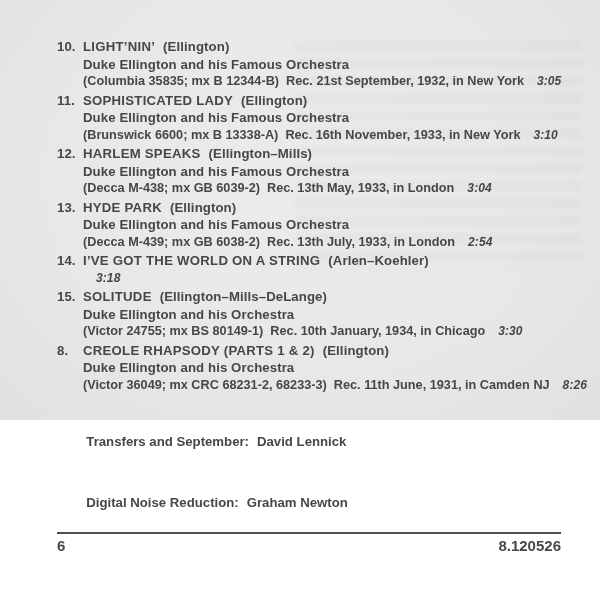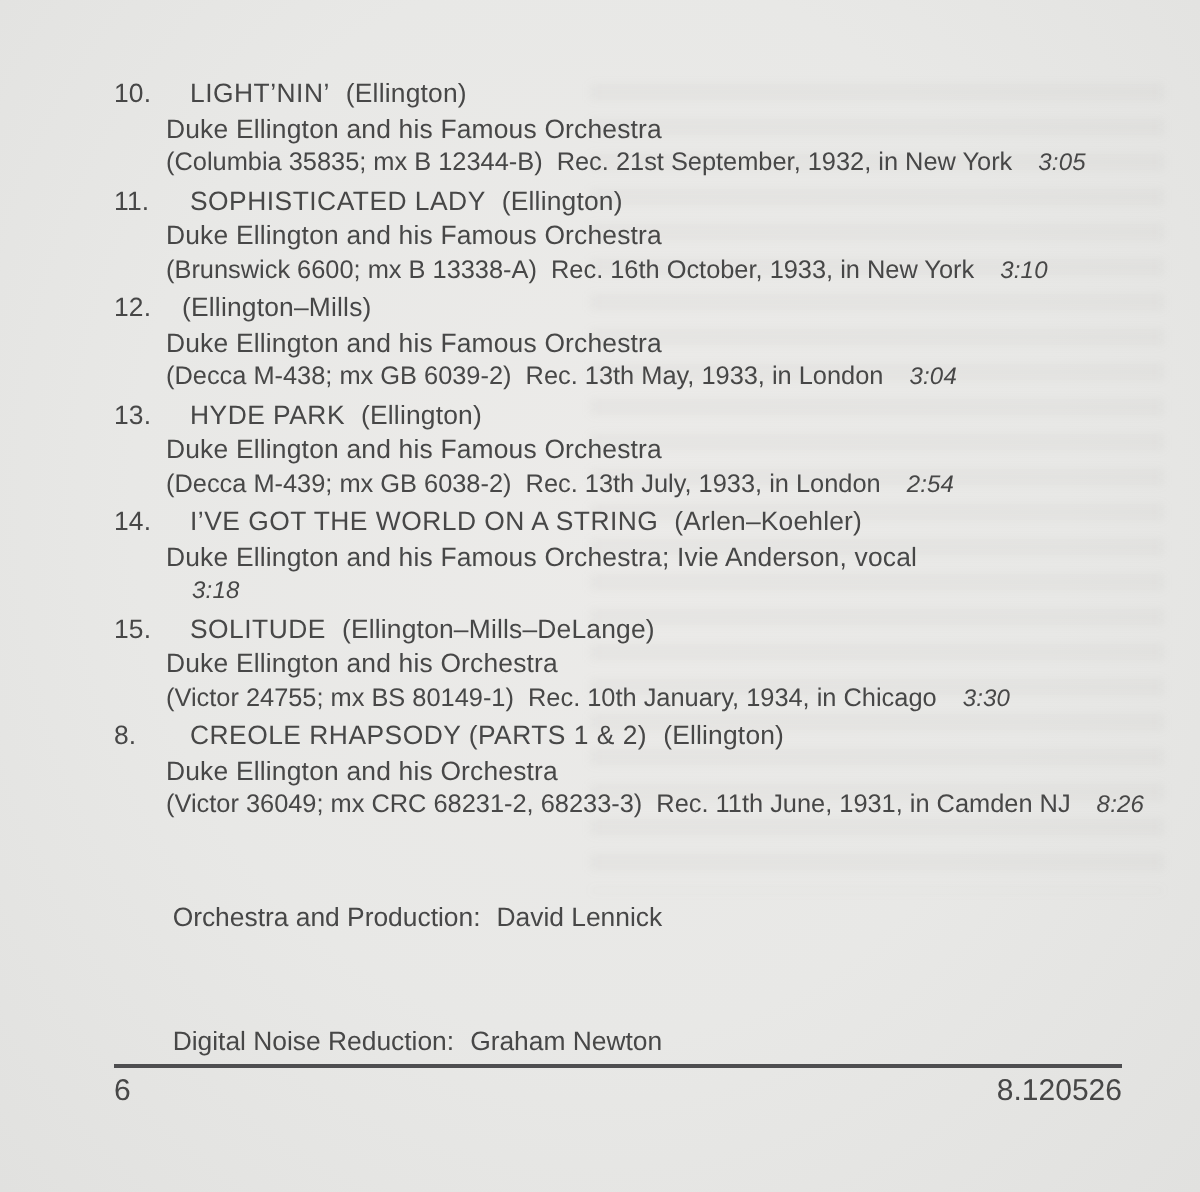--- a/index.html
+++ b/index.html
@@ -2,44 +2,45 @@
 <html style="--page-bg: #e8e8e6; --page-bg-center: #ecebe9; --page-bg-edge: #e1e1df; --text: #474747; --rule: #4e4e50;"><head>
 <meta charset="utf-8">
 <style>
   html, body { margin: 0; padding: 0; }
   body {
     width: 600px; height: 596px; overflow: hidden;
     font-family: "Liberation Sans", sans-serif;
     -webkit-font-smoothing: antialiased;
   }
   .page {
-    position: relative; width: 600px; height: 596px;
+    position: relative; width: 600px; height: 420px;
     background: radial-gradient(ellipse at 50% 42%,
                 var(--page-bg-center) 0%, var(--page-bg) 55%, var(--page-bg-edge) 100%);
     color: var(--text);
+    font-weight: bold;
   }
   
   .ghost {
     position: absolute; left: 295px; right: 18px; top: 42px; bottom: 150px;
     background: repeating-linear-gradient(to bottom,
       rgba(139,136,131,0.055) 0 8px, rgba(0,0,0,0) 8px 17.5px);
     filter: blur(2.5px);
     pointer-events: none;
   }
   .content { position: absolute; left: 57px; top: 38px; right: 30px; }
 
   .track { margin-bottom: 1px; }
   .line {
     display: flex; align-items: baseline;
     line-height: 17.5px; font-size: 13.2px;
     white-space: pre; letter-spacing: 0.1px;
   }
   .num { flex: none; width: 26px; }
   .indent { padding-left: 26px; }
-  .title { letter-spacing: 0.25px; margin-left: 12px; }
+  .title { letter-spacing: 0.25px; }
   .composer { margin-left: 8px; text-align: right; }
   .details { font-size: 12.7px; letter-spacing: 0; }
   .dur { font-style: italic; margin-left: 13px; font-size: 12px; }
 
   .credits { margin-top: 17px; }
   .credit-line { line-height: 20.5px; font-size: 13.2px; white-space: pre; }
   .credit-value { margin-left: 8px; }
 
   .footer {
     position: absolute; left: 57px; top: 532px; width: 504px;
@@ -73,28 +74,29 @@
       </div>
 
       <div class="track">
         <div class="line">
           <span class="num">11.</span>
           <span class="title">SOPHISTICATED LADY</span>
           <span class="composer">(Ellington)</span>
         </div>
         <div class="line indent">Duke Ellington and his Famous Orchestra</div>
         <div class="line indent">
-          <span class="details">(Brunswick 6600; mx B 13338-A)  Rec. 16th October, 1933, in New York</span>
+          <span class="details">(Brunswick 6600; mx B 13338-A)  Rec. 16th November, 1933, in New York</span>
           <span class="dur">3:10</span>
         </div>
       </div>
 
       <div class="track">
         <div class="line">
           <span class="num">12.</span>
+          <span class="title">HARLEM SPEAKS</span>
           <span class="composer">(Ellington–Mills)</span>
         </div>
         <div class="line indent">Duke Ellington and his Famous Orchestra</div>
         <div class="line indent">
           <span class="details">(Decca M-438; mx GB 6039-2)  Rec. 13th May, 1933, in London</span>
           <span class="dur">3:04</span>
         </div>
       </div>
 
       <div class="track">
@@ -109,21 +111,20 @@
           <span class="dur">2:54</span>
         </div>
       </div>
 
       <div class="track">
         <div class="line">
           <span class="num">14.</span>
           <span class="title">I’VE GOT THE WORLD ON A STRING</span>
           <span class="composer">(Arlen–Koehler)</span>
         </div>
-        <div class="line indent">Duke Ellington and his Famous Orchestra; Ivie Anderson, vocal</div>
         <div class="line indent">
           <span class="dur">3:18</span>
         </div>
       </div>
 
       <div class="track">
         <div class="line">
           <span class="num">15.</span>
           <span class="title">SOLITUDE</span>
           <span class="composer">(Ellington–Mills–DeLange)</span>
@@ -145,21 +146,21 @@
         <div class="line indent">
           <span class="details">(Victor 36049; mx CRC 68231-2, 68233-3)  Rec. 11th June, 1931, in Camden NJ</span>
           <span class="dur">8:26</span>
         </div>
       </div>
 
     </div>
 
     <div class="credits">
       <div class="credit-line">
-        <span>Orchestra and Production:</span><span class="credit-value">David Lennick</span>
+        <span>Transfers and September:</span><span class="credit-value">David Lennick</span>
       </div>
       <div class="credit-line">
         <span>Digital Noise Reduction:</span><span class="credit-value">Graham Newton</span>
       </div>
     </div>
 
   </div>
 
   <div class="footer">
     <span>6</span>

